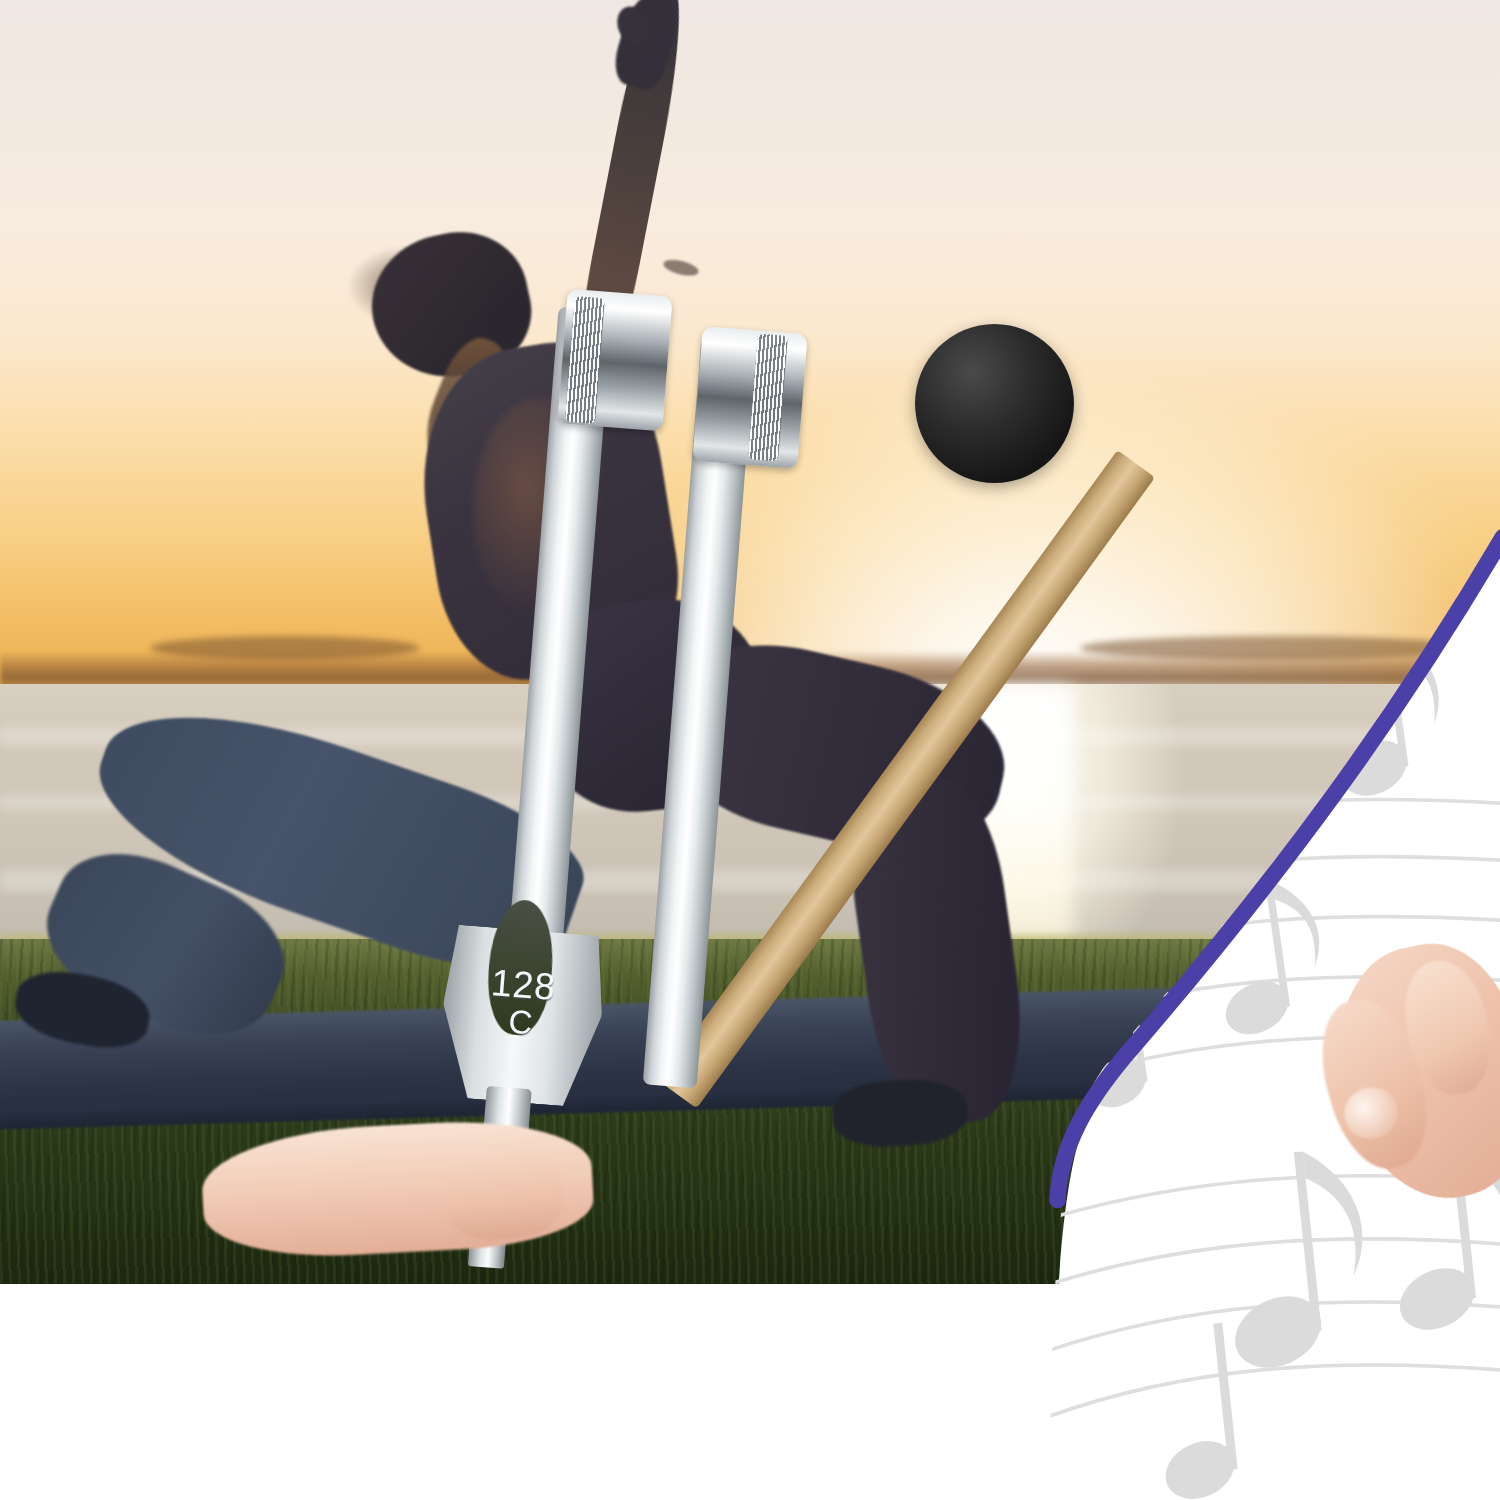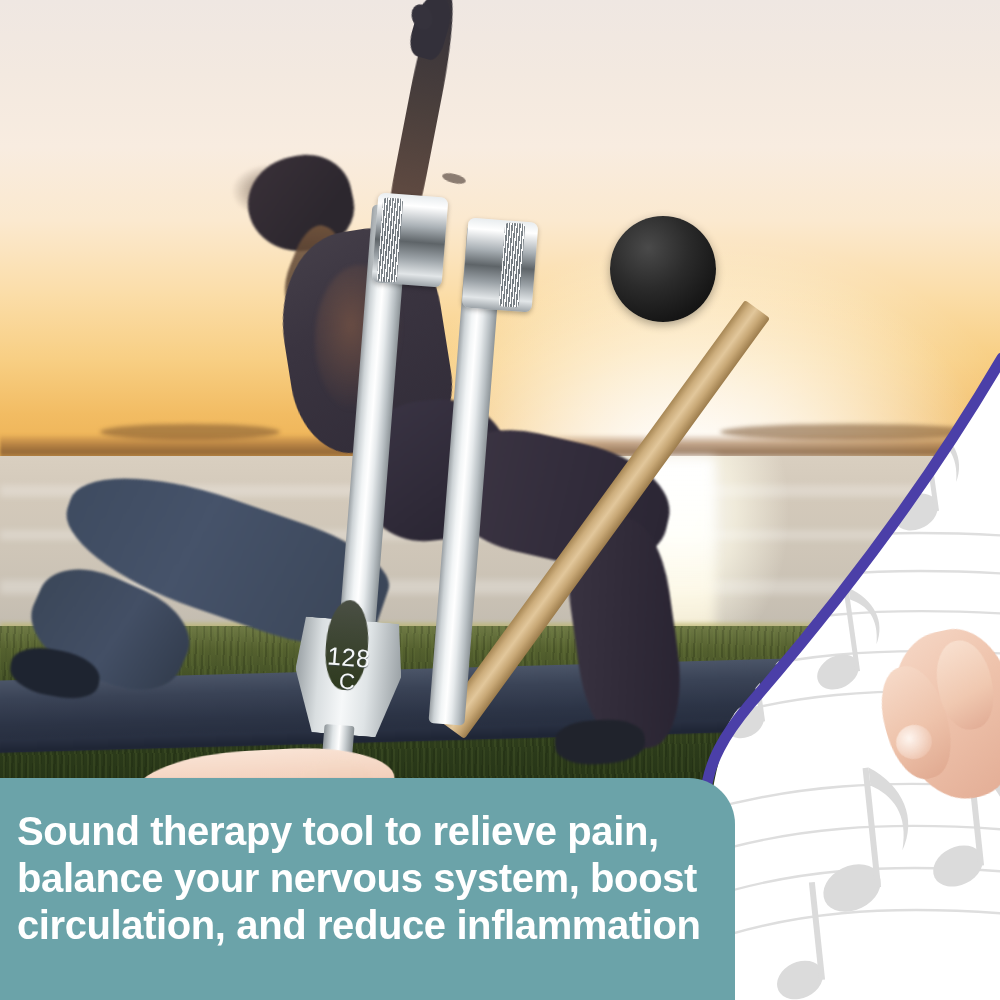--- a/index.html
+++ b/index.html
@@ -486,19 +486,14 @@
     <path d="M1002,358 C934,474 854,584 750,704 C726,733 707,762 705,800" fill="none" stroke="#4B3FA8" stroke-width="11" stroke-linecap="round"></path>
   </svg>
 
   <div>
     <div class="hand-r"></div>
     <div class="finger1"></div>
     <div class="finger2"></div>
     <div class="nail1"></div>
   </div>
 
-  <div class="banner" id="banner" style="background: rgb(107, 163, 169);">
-    <div class="banner-text" style="color: rgb(255, 255, 255);">Sound therapy tool to relieve pain,
-balance your nervous system, boost
-circulation, and reduce inflammation</div>
-  </div>
 
 </div>
 
 </body></html>

